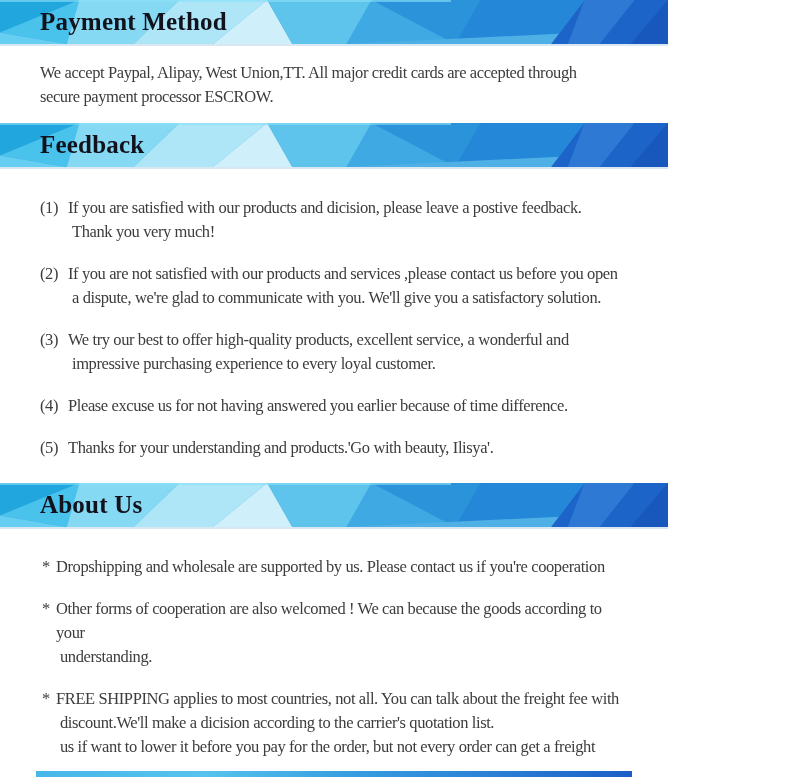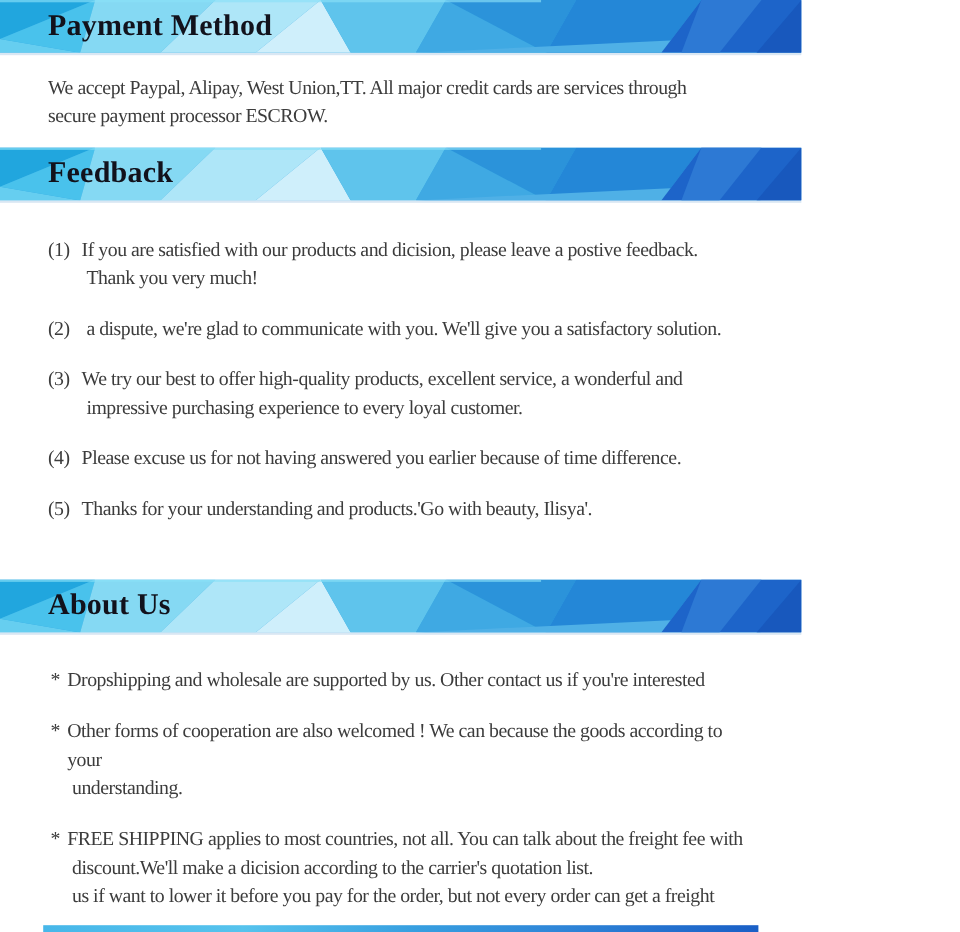--- a/index.html
+++ b/index.html
@@ -64,21 +64,21 @@
 
 <div class="page">
 
   <div class="banner">
     <svg class="polyart" viewBox="0 0 800 46" preserveAspectRatio="none">
         <use href="#polyart-src"></use>
       </svg>
     <h2>Payment Method</h2>
   </div>
   <div class="content content-payment body-text">
-    <div>We accept Paypal, Alipay, West Union,TT. All major credit cards are services through</div>
+    <div>We accept Paypal, Alipay, West Union,TT. All major credit cards are accepted through</div>
     <div>secure payment processor ESCROW.</div>
   </div>
 
   <div class="banner">
     <svg class="polyart" viewBox="0 0 800 46" preserveAspectRatio="none">
         <use href="#polyart-src"></use>
       </svg>
     <h2>Feedback</h2>
   </div>
   <div class="content content-feedback body-text">
@@ -87,20 +87,21 @@
       <span class="num">(1)</span>
       <div class="lines">
         <div>If you are satisfied with our products and dicision, please leave a postive feedback.</div>
         <div class="cont">Thank you very much!</div>
       </div>
     </div>
 
     <div class="item">
       <span class="num">(2)</span>
       <div class="lines">
+        <div>If you are not satisfied with our products and services ,please contact us before you open</div>
         <div class="cont">a dispute, we're glad to communicate with you. We'll give you a satisfactory solution.</div>
       </div>
     </div>
 
     <div class="item">
       <span class="num">(3)</span>
       <div class="lines">
         <div>We try our best to offer high-quality products, excellent service, a wonderful and</div>
         <div class="cont">impressive purchasing experience to every loyal customer.</div>
       </div>
@@ -126,21 +127,21 @@
     <svg class="polyart" viewBox="0 0 800 46" preserveAspectRatio="none">
         <use href="#polyart-src"></use>
       </svg>
     <h2>About Us</h2>
   </div>
   <div class="content content-about body-text">
 
     <div class="item">
       <span class="marker">*</span>
       <div class="lines">
-        <div>Dropshipping and wholesale are supported by us. Other contact us if you're interested</div>
+        <div>Dropshipping and wholesale are supported by us. Please contact us if you're cooperation</div>
       </div>
     </div>
 
     <div class="item">
       <span class="marker">*</span>
       <div class="lines">
         <div>Other forms of cooperation are also welcomed ! We can because the goods according to your</div>
         <div class="cont">understanding.</div>
       </div>
     </div>

